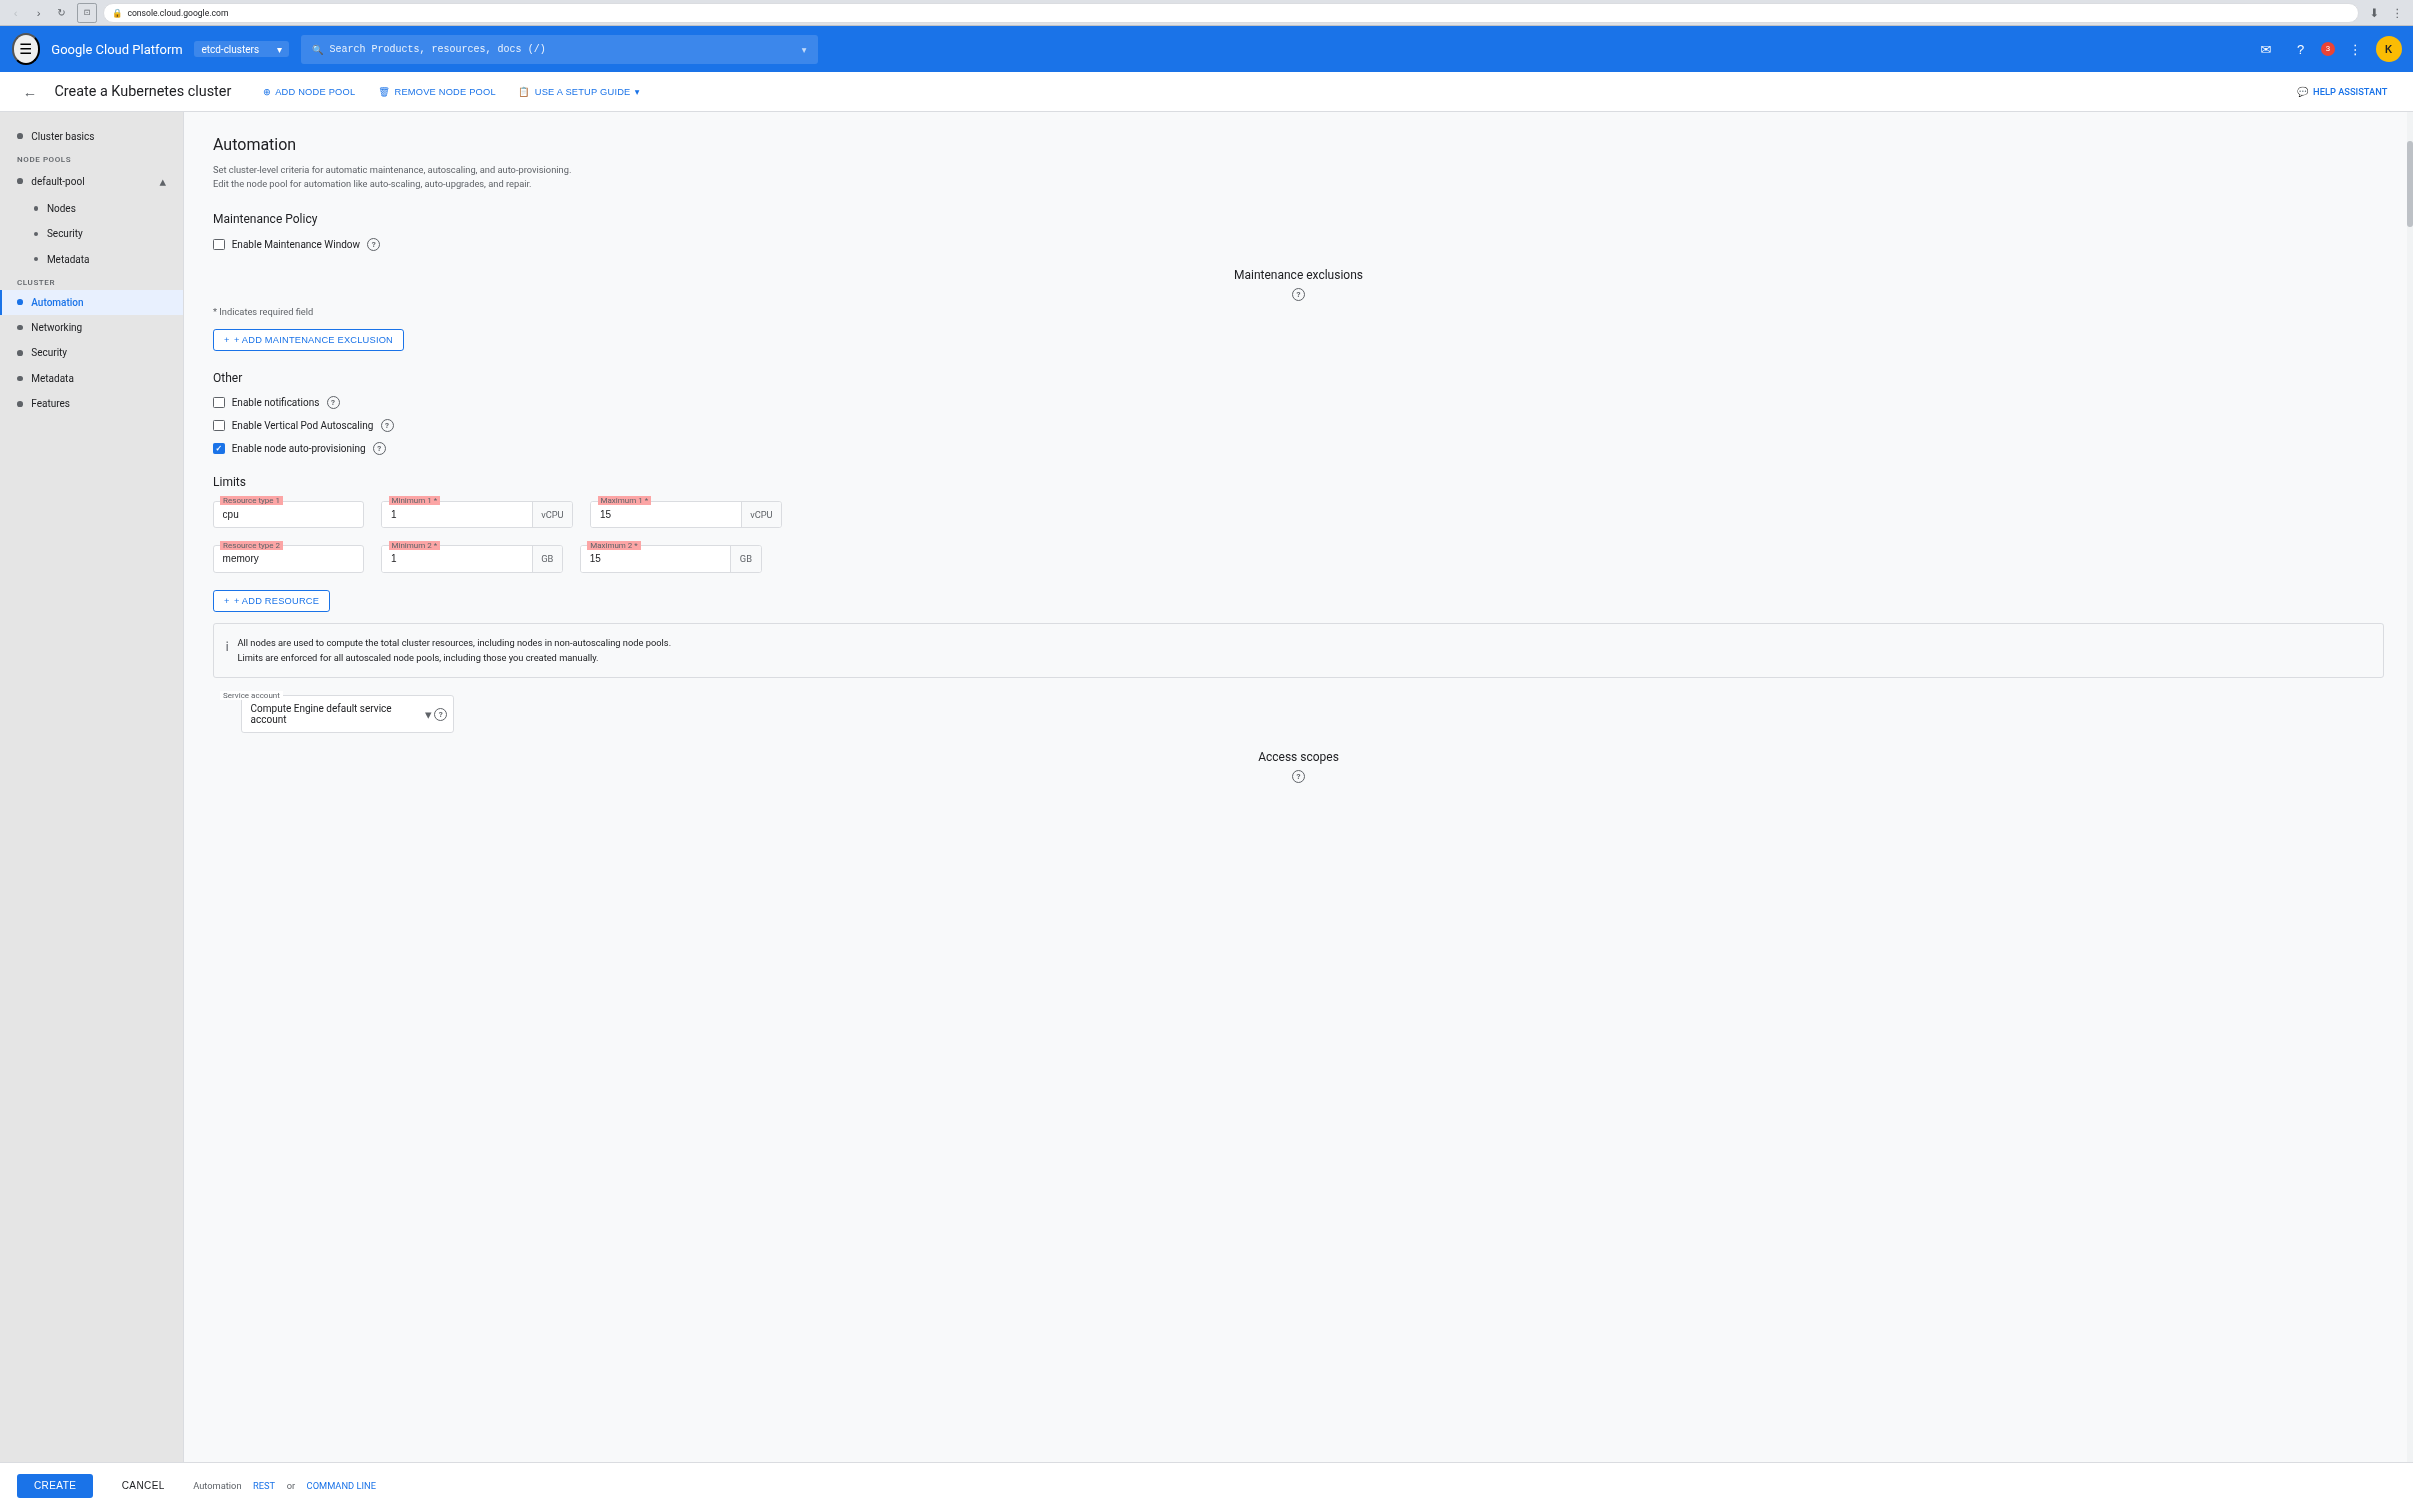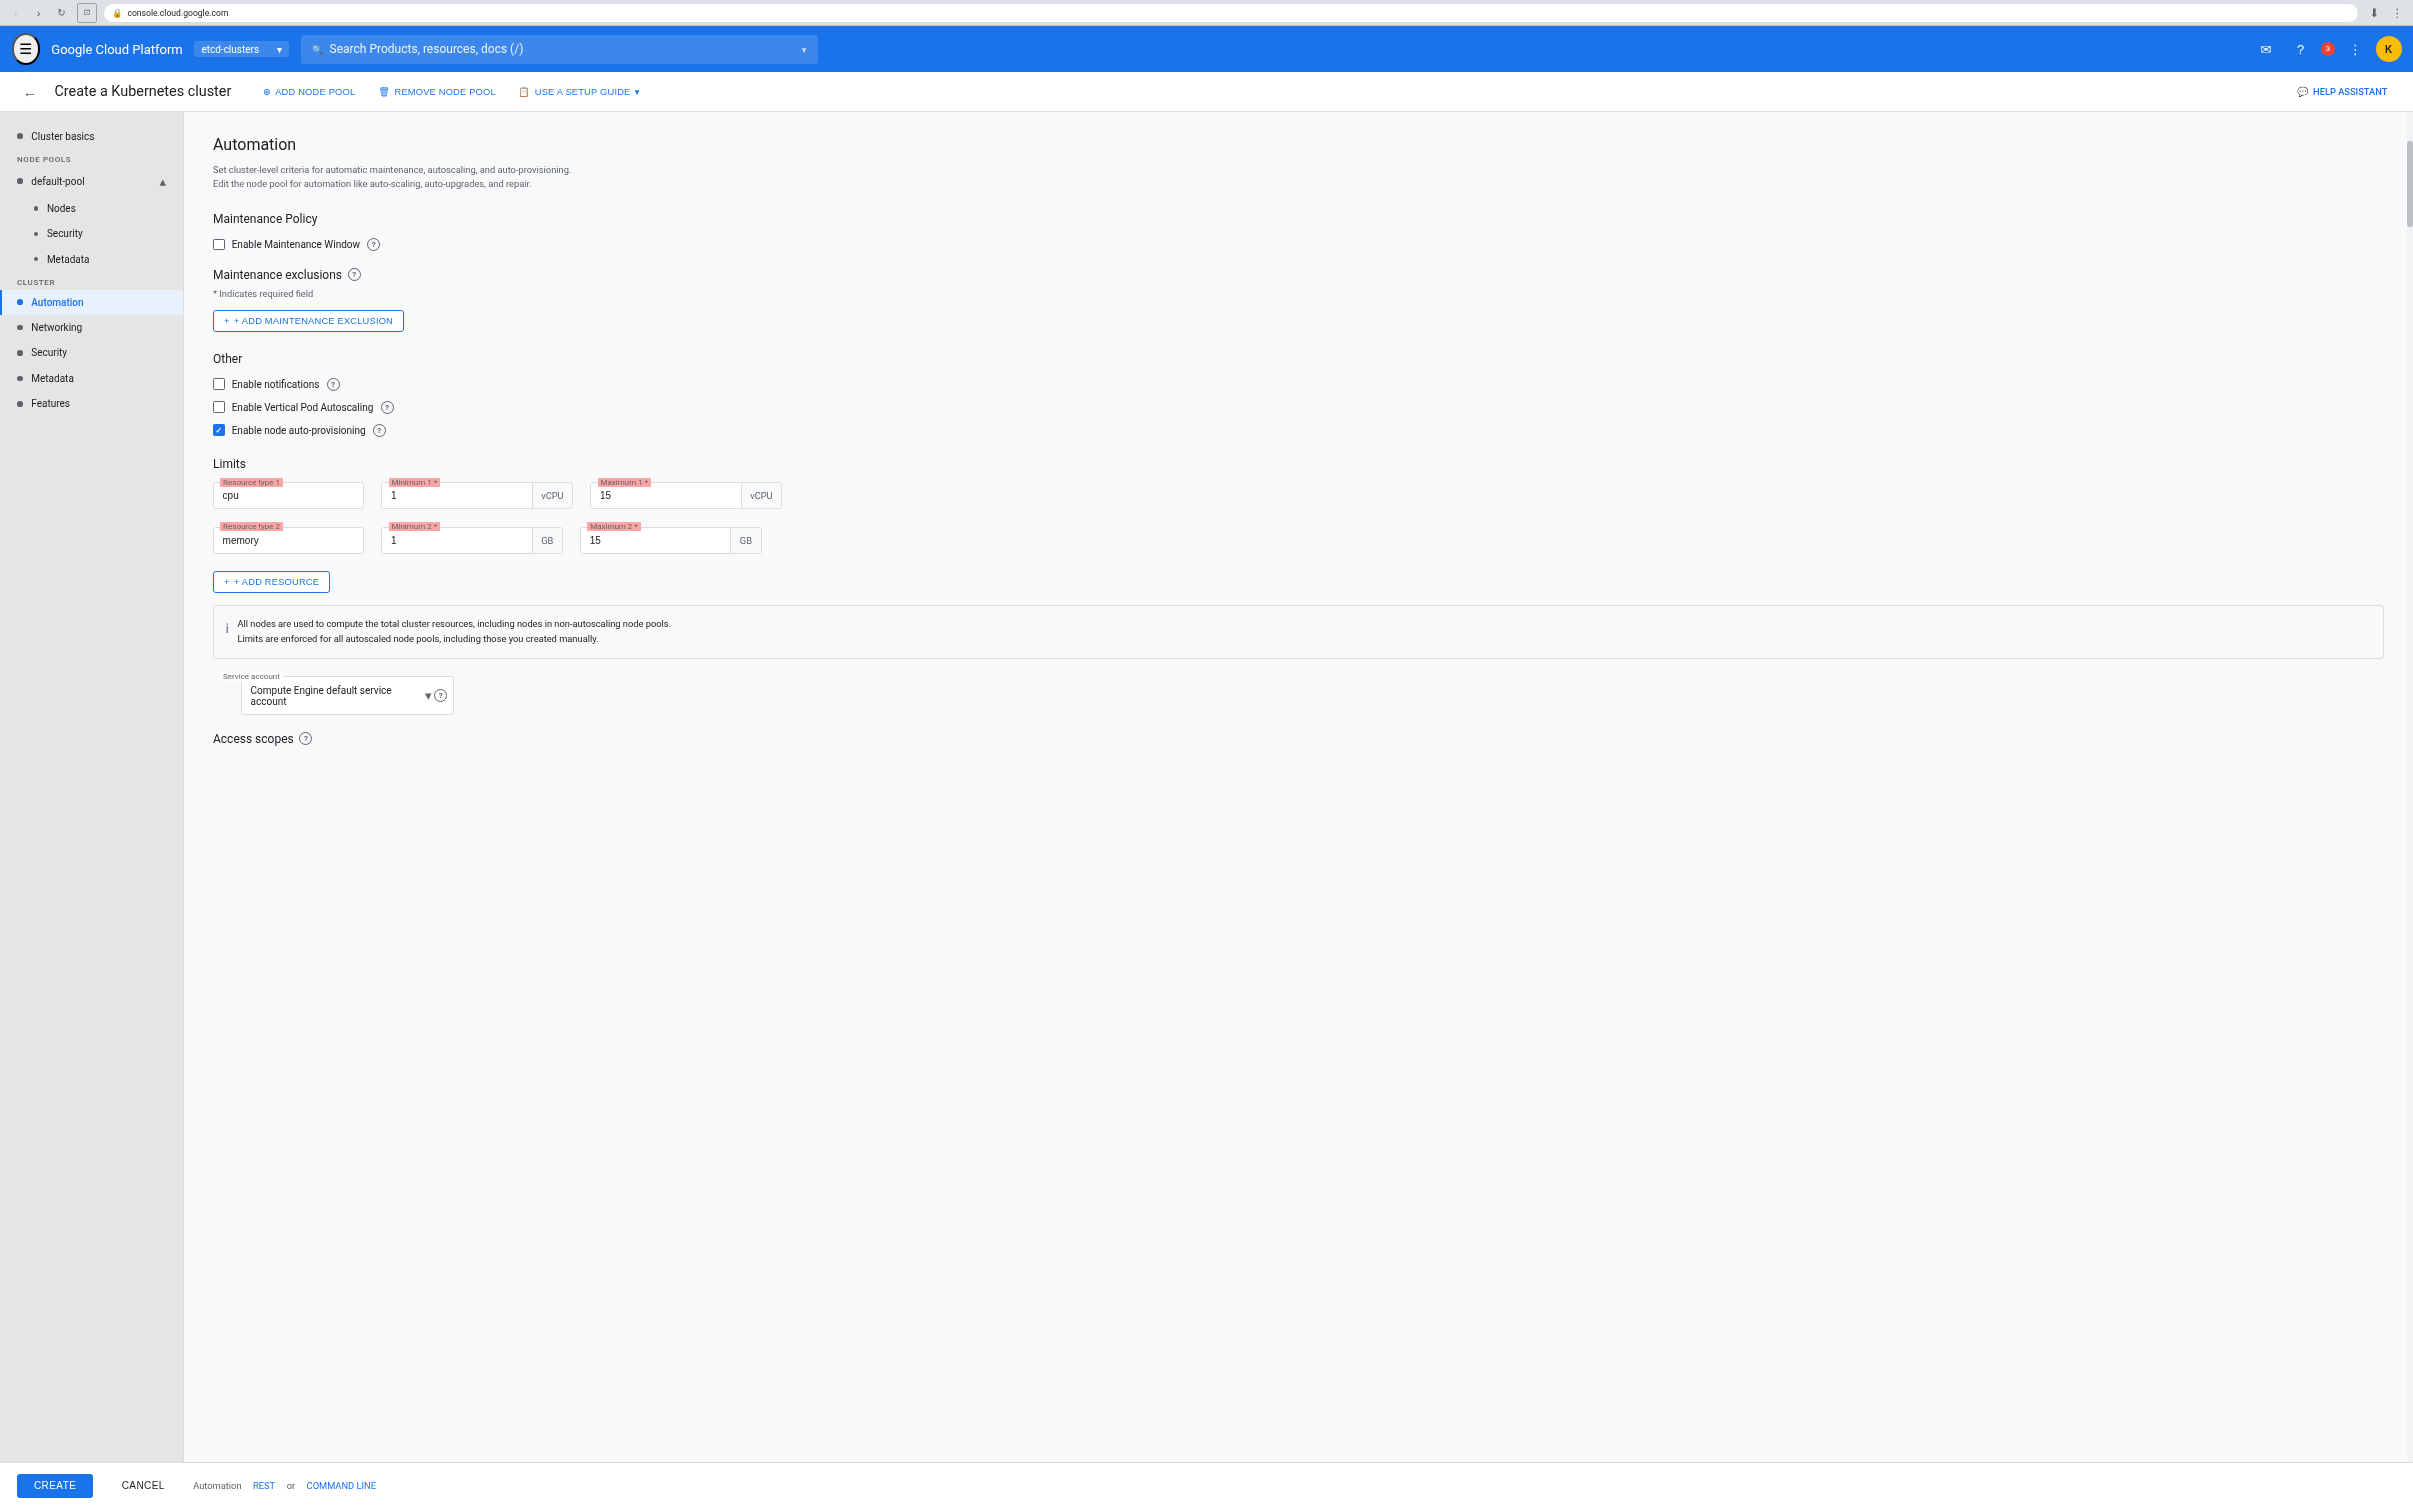--- a/index.html
+++ b/index.html
@@ -53,21 +53,21 @@
       display: flex; align-items: center; gap: 18px;
       background: rgba(255,255,255,0.15); border-radius: 2.9px;
       padding: 2.9px 7.2px; cursor: pointer; font-size: 10px; color: white;
     }
     .search-bar {
       flex: 1; max-width: 517px; height: 29px;
       background: rgba(255,255,255,0.15); border-radius: 2.9px;
       border: none; display: flex; align-items: center;
       padding: 0 11.5px; gap: 5.7px; cursor: text;
     }
-    .search-text { color: rgba(255,255,255,0.9); font-size: 12px; }
+    .search-text { color: rgba(255,255,255,0.9); font-size: 10px; font-family: Liberation Mono, monospace; }
     .header-actions { display: flex; align-items: center; gap: 5.7px; margin-left: auto; }
     .header-icon-btn {
       width: 29px; height: 29px; border-radius: 50%; border: none;
       background: transparent; cursor: pointer; display: flex;
       align-items: center; justify-content: center; color: white; font-size: 13px;
     }
     .notification-badge {
       background: #ea4335; color: white; border-radius: 50%;
       width: 14.4px; height: 14.4px; font-size: 8px; display: flex;
       align-items: center; justify-content: center;
@@ -190,21 +190,21 @@
     .checkbox-label { font-size: 10px; color: #202124; }
     .help-icon {
       width: 13px; height: 13px; border-radius: 50%; border: 1.1px solid #5f6368;
       display: flex; align-items: center; justify-content: center;
       font-size: 8px; color: #5f6368; cursor: help; font-weight: 700;
       flex-shrink: 0;
     }
 
     
     .section-divider { margin: 17px 0; }
-    .exclusion-header { display: flex; align-items: center; gap: 5.7px; margin-bottom: 5.7px; }
+    .exclusion-header { display: flex; align-items: center; gap: 5.7px; margin-bottom: 5.7px; flex-direction: column; }
     .required-note { font-size: 9.3px; color: #5f6368; margin-bottom: 11.5px; }
     .add-btn {
       display: inline-flex; align-items: center; gap: 4.3px;
       padding: 5px 10px; border: 0.7px solid #1a73e8; border-radius: 2.9px;
       background: white; color: #1a73e8; font-size: 9.3px; font-weight: 500;
       cursor: pointer; letter-spacing: 0.2px;
     }
 
     
     .other-section { margin-top: 20px; }

